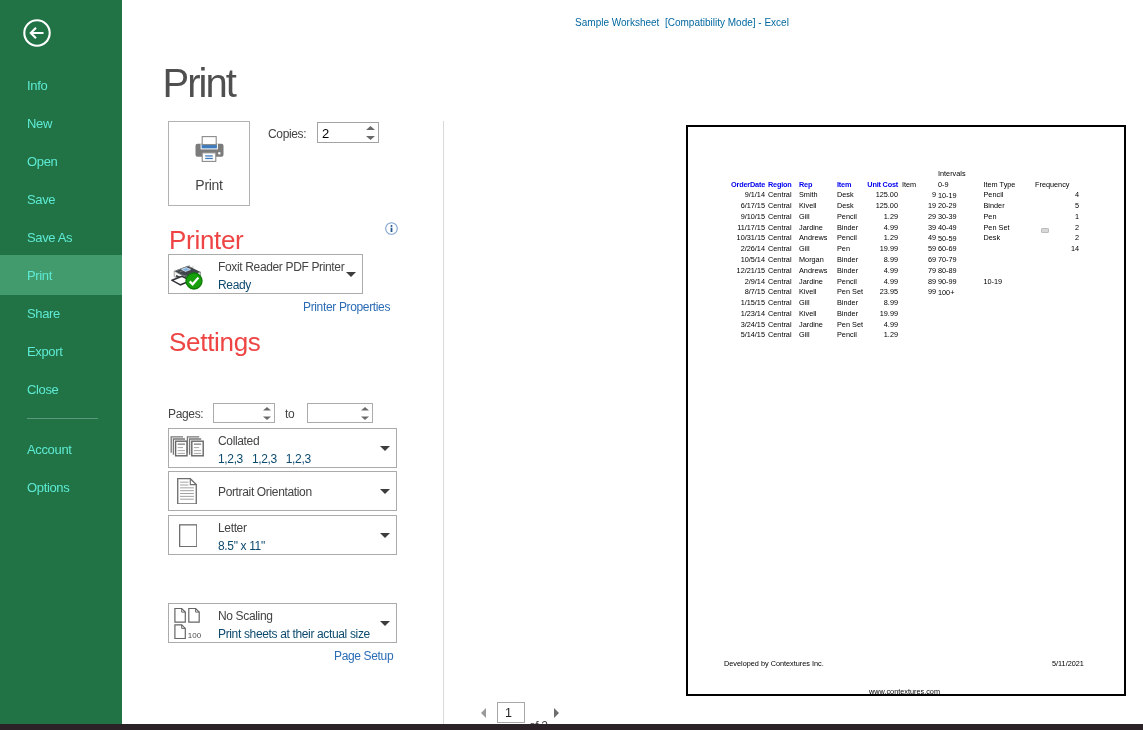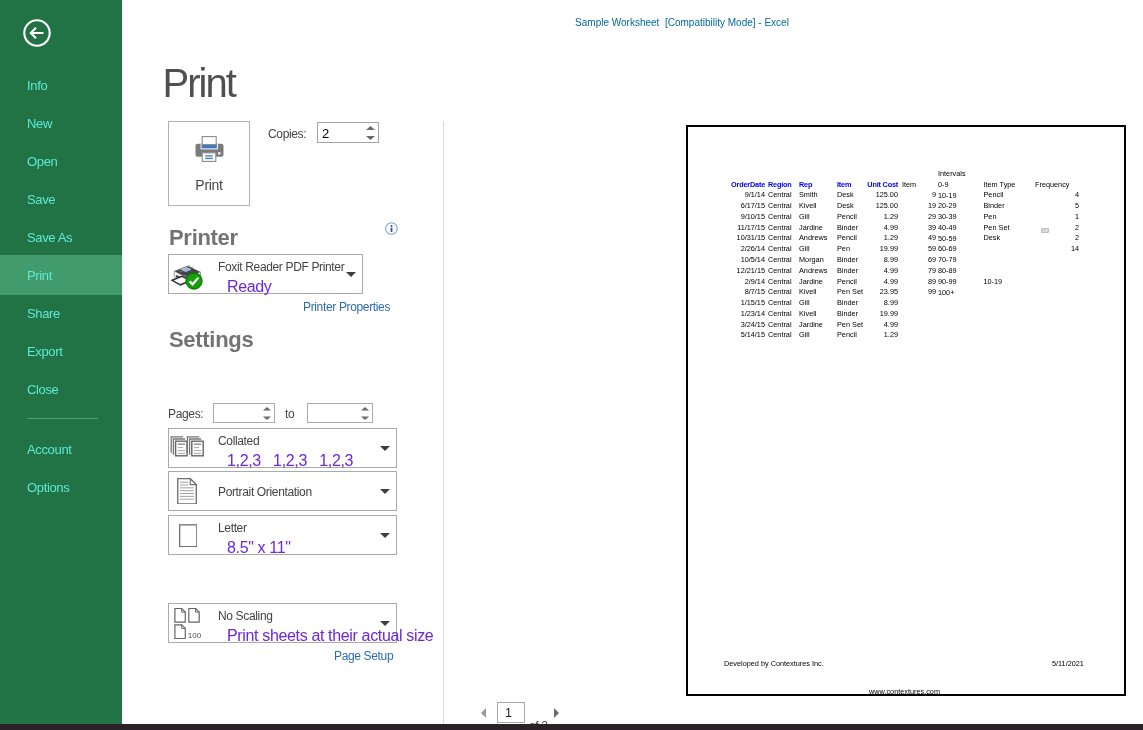--- a/index.html
+++ b/index.html
@@ -11,24 +11,24 @@
   font-size:10px; letter-spacing:0; color:#0369a1; white-space:nowrap; }
 
 #sidebar { position:absolute; left:0; top:0; width:122px; height:724px; background:#217346; }
 .mitem { position:absolute; left:27px; font-size:13px; letter-spacing:-0.35px; color:#5eead4; white-space:nowrap; }
 #print-hl { position:absolute; left:0; top:255px; width:122px; height:40px; background:#429B6C; }
 #sep { position:absolute; left:27px; top:418px; width:71px; height:1px; background:#5a9a7c; }
 
 .label { font-size:12px; letter-spacing:-0.35px; color:#444; white-space:nowrap; }
 h1#bigprint { position:absolute; left:162.5px; top:60.5px; font-size:40px; letter-spacing:-2px;
   font-weight:normal; color:#4f4f4f; }
-.h2 { position:absolute; font-size:22px; letter-spacing:-0.3px; font-weight:bold; color:#737373; }
+.h2 { position:absolute; font-size:26px; letter-spacing:-0.3px; font-weight:normal; color:#ef4444; }
 .box { position:absolute; border:1px solid #ababab; background:#fff; }
 .dd-title { position:absolute; left:49px; top:5px; font-size:12px; letter-spacing:-0.35px; color:#444; white-space:nowrap; }
-.dd-sub { position:absolute; left:49px; top:23px; font-size:16px; letter-spacing:-0.35px; color:#6d28d9; white-space:nowrap;margin-left:9px; }
+.dd-sub { position:absolute; left:49px; top:23px; font-size:12px; letter-spacing:-0.35px; color:#0c4a6e; white-space:nowrap; }
 .dd-arrow { position:absolute; right:6px; top:50%; margin-top:-2.5px; width:0; height:0;
   border-left:5px solid transparent; border-right:5px solid transparent; border-top:5px solid #3d3d3d; }
 .link { position:absolute; font-size:12px; letter-spacing:-0.35px; color:#2b6cb5; white-space:nowrap; }
 
 #printbtn { position:absolute; left:168px; top:121px; width:82px; height:85px; border:1px solid #b2b2b2; background:#fff; }
 #printbtn .lbl { position:absolute; left:0; right:0; top:55px; text-align:center; font-size:14px; letter-spacing:-0.3px; color:#444; }
 
 #copieslbl { position:absolute; left:268px; top:127px; }
 #copiesbox { position:absolute; left:317px; top:122px; width:62px; height:21px; border:1px solid #a3a3a3; }
 #copiesbox .v { position:absolute; left:4px; top:2.5px; font-size:13px; color:#000; }

